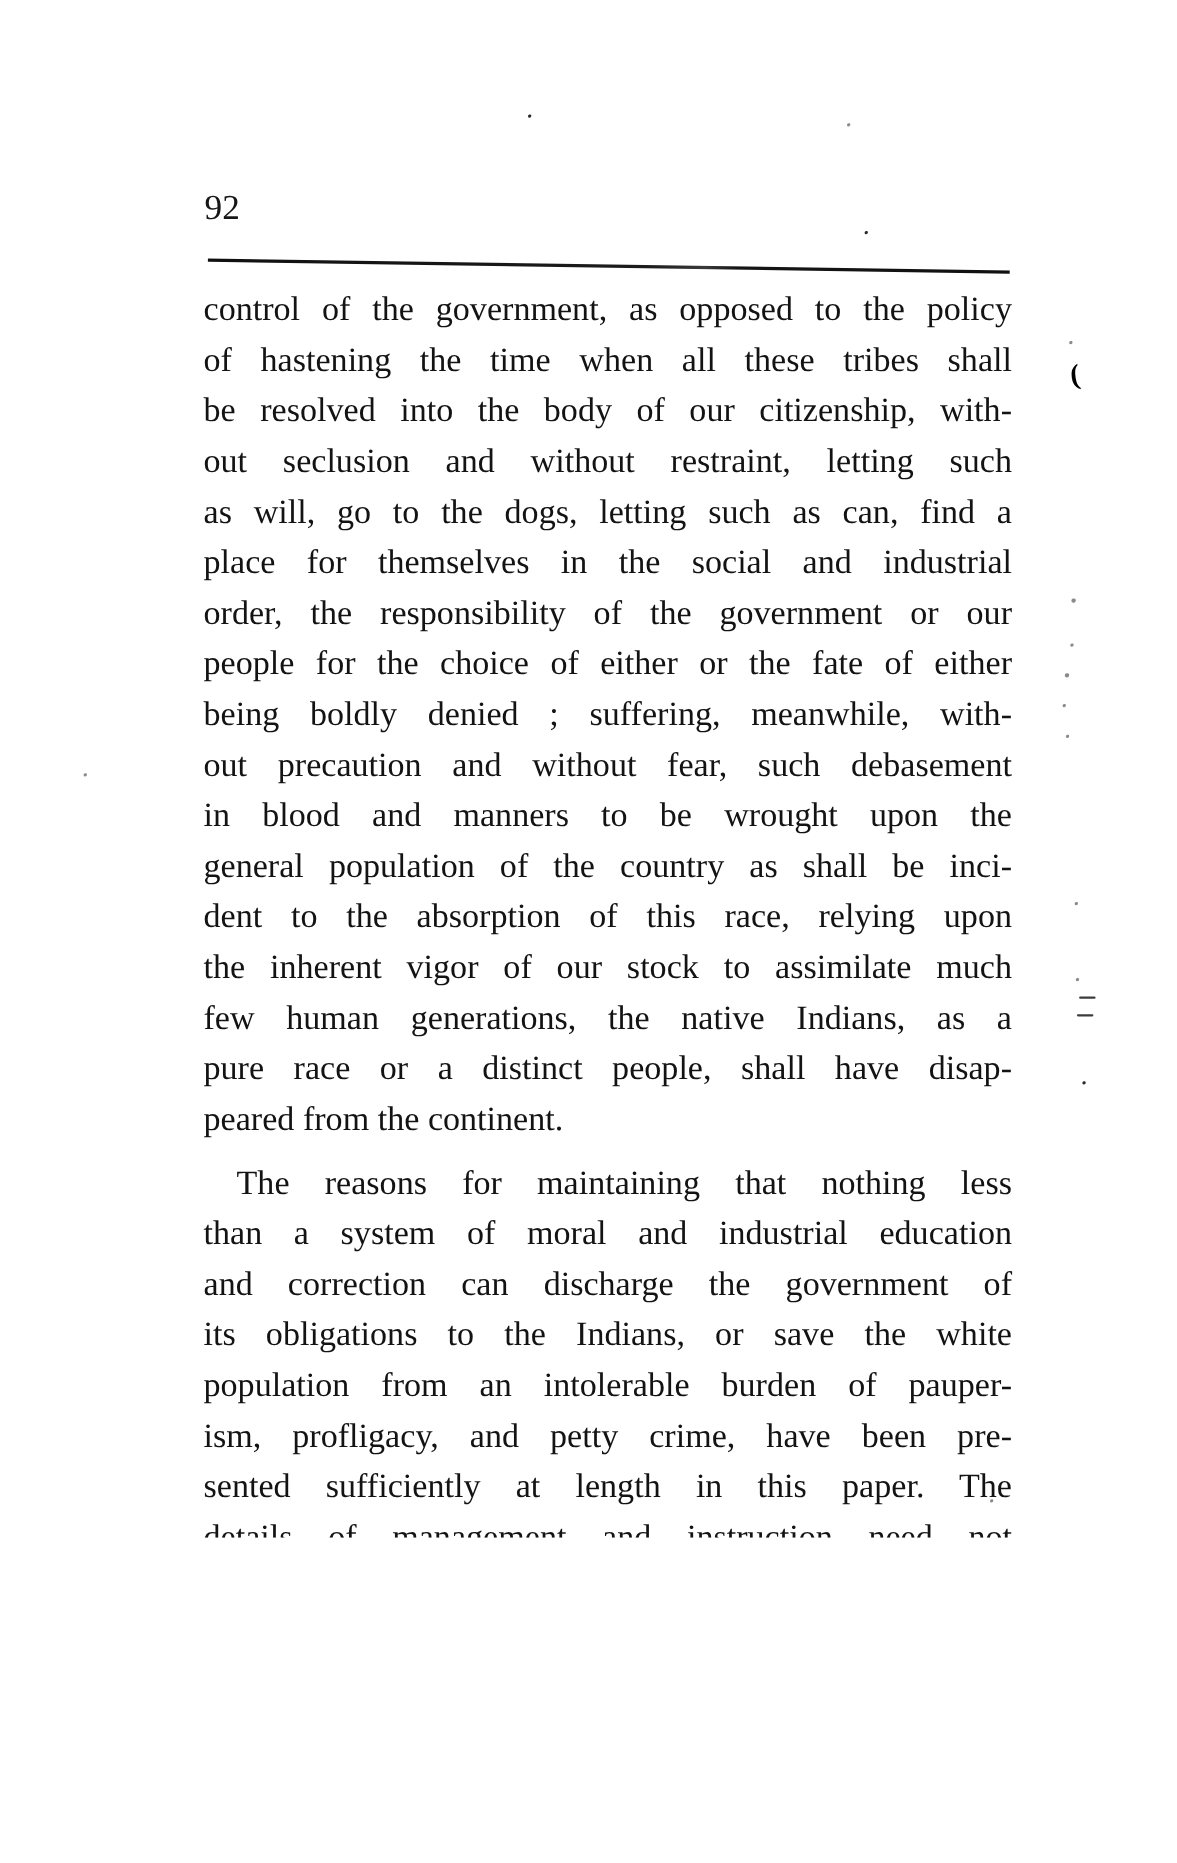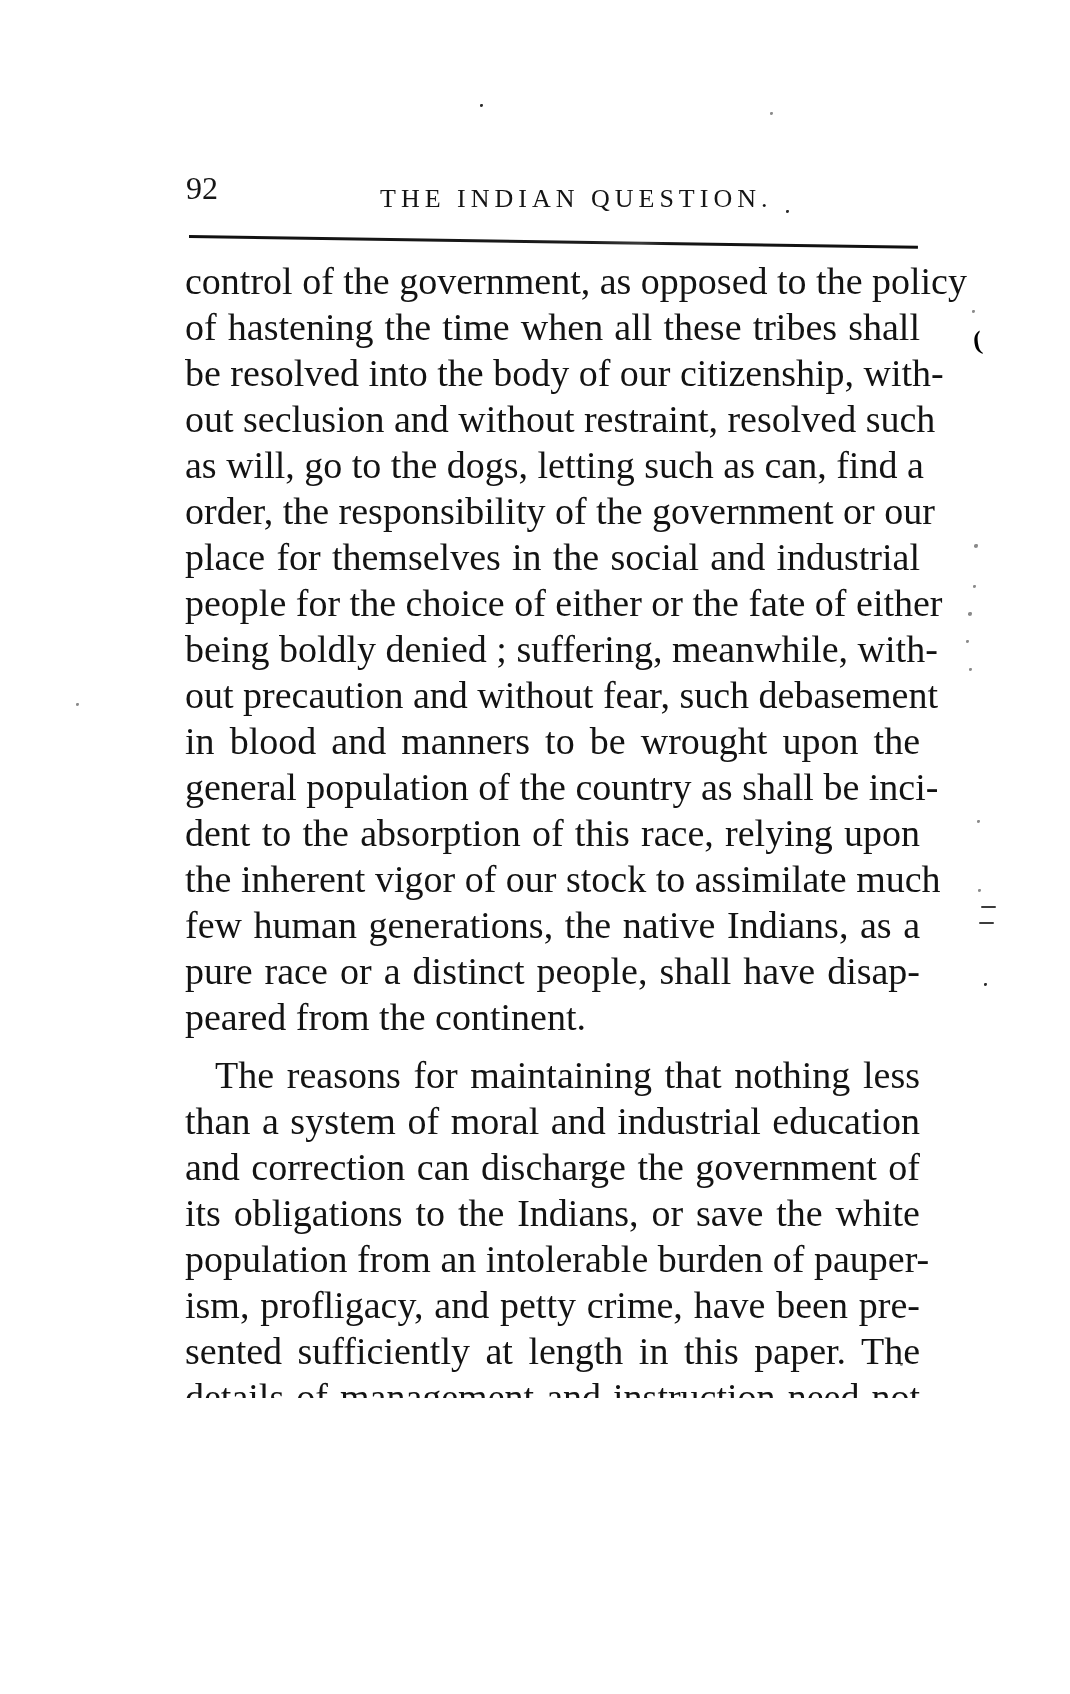--- a/index.html
+++ b/index.html
@@ -37,21 +37,21 @@
     background: linear-gradient(to right,
       #101010 0%, #1c1c1c 55%, #3a3a3a 62%, #151515 66%, #101010 100%);
     transform: rotate(0.85deg);
     transform-origin: left center;
   }
   .body-text {
     position: absolute;
     left: 185px;
     top: 258px;
     width: 735px;
-    font-size: 38px;
+    font-size: 31px;
     line-height: 46px;
     color: #131313;
   }
   .text-line {
     height: 46px;
     text-align: justify;
     text-align-last: justify;
     white-space: nowrap;
   }
   .text-line.para-end {
@@ -79,33 +79,32 @@
     transform: rotate(-8deg);
   }
 </style>
 </head>
 <body>
 
 <div class="page">
 
   <div class="page-number">92</div>
 
-  <div class="running-title">THE INDIAN QUESTION.</div>
 
   <div class="header-rule"></div>
 
   <div class="body-text" id="body-text">
       <div>
         <div class="text-line">control of the government, as opposed to the policy</div>
         <div class="text-line">of hastening the time when all these tribes shall</div>
         <div class="text-line">be resolved into the body of our citizenship, with-</div>
-        <div class="text-line">out seclusion and without restraint, resolved such</div>
+        <div class="text-line">out seclusion and without restraint, letting such</div>
         <div class="text-line">as will, go to the dogs, letting such as can, find a</div>
+        <div class="text-line">place for themselves in the social and industrial</div>
         <div class="text-line">order, the responsibility of the government or our</div>
-        <div class="text-line">place for themselves in the social and industrial</div>
         <div class="text-line">people for the choice of either or the fate of either</div>
         <div class="text-line">being boldly denied ; suffering, meanwhile, with-</div>
         <div class="text-line">out precaution and without fear, such debasement</div>
         <div class="text-line">in blood and manners to be wrought upon the</div>
         <div class="text-line">general population of the country as shall be inci-</div>
         <div class="text-line">dent to the absorption of this race, relying upon</div>
         <div class="text-line">the inherent vigor of our stock to assimilate much</div>
         <div class="text-line">few human generations, the native Indians, as a</div>
         <div class="text-line">pure race or a distinct people, shall have disap-</div>
         <div class="text-line para-end">peared from the continent.</div>

